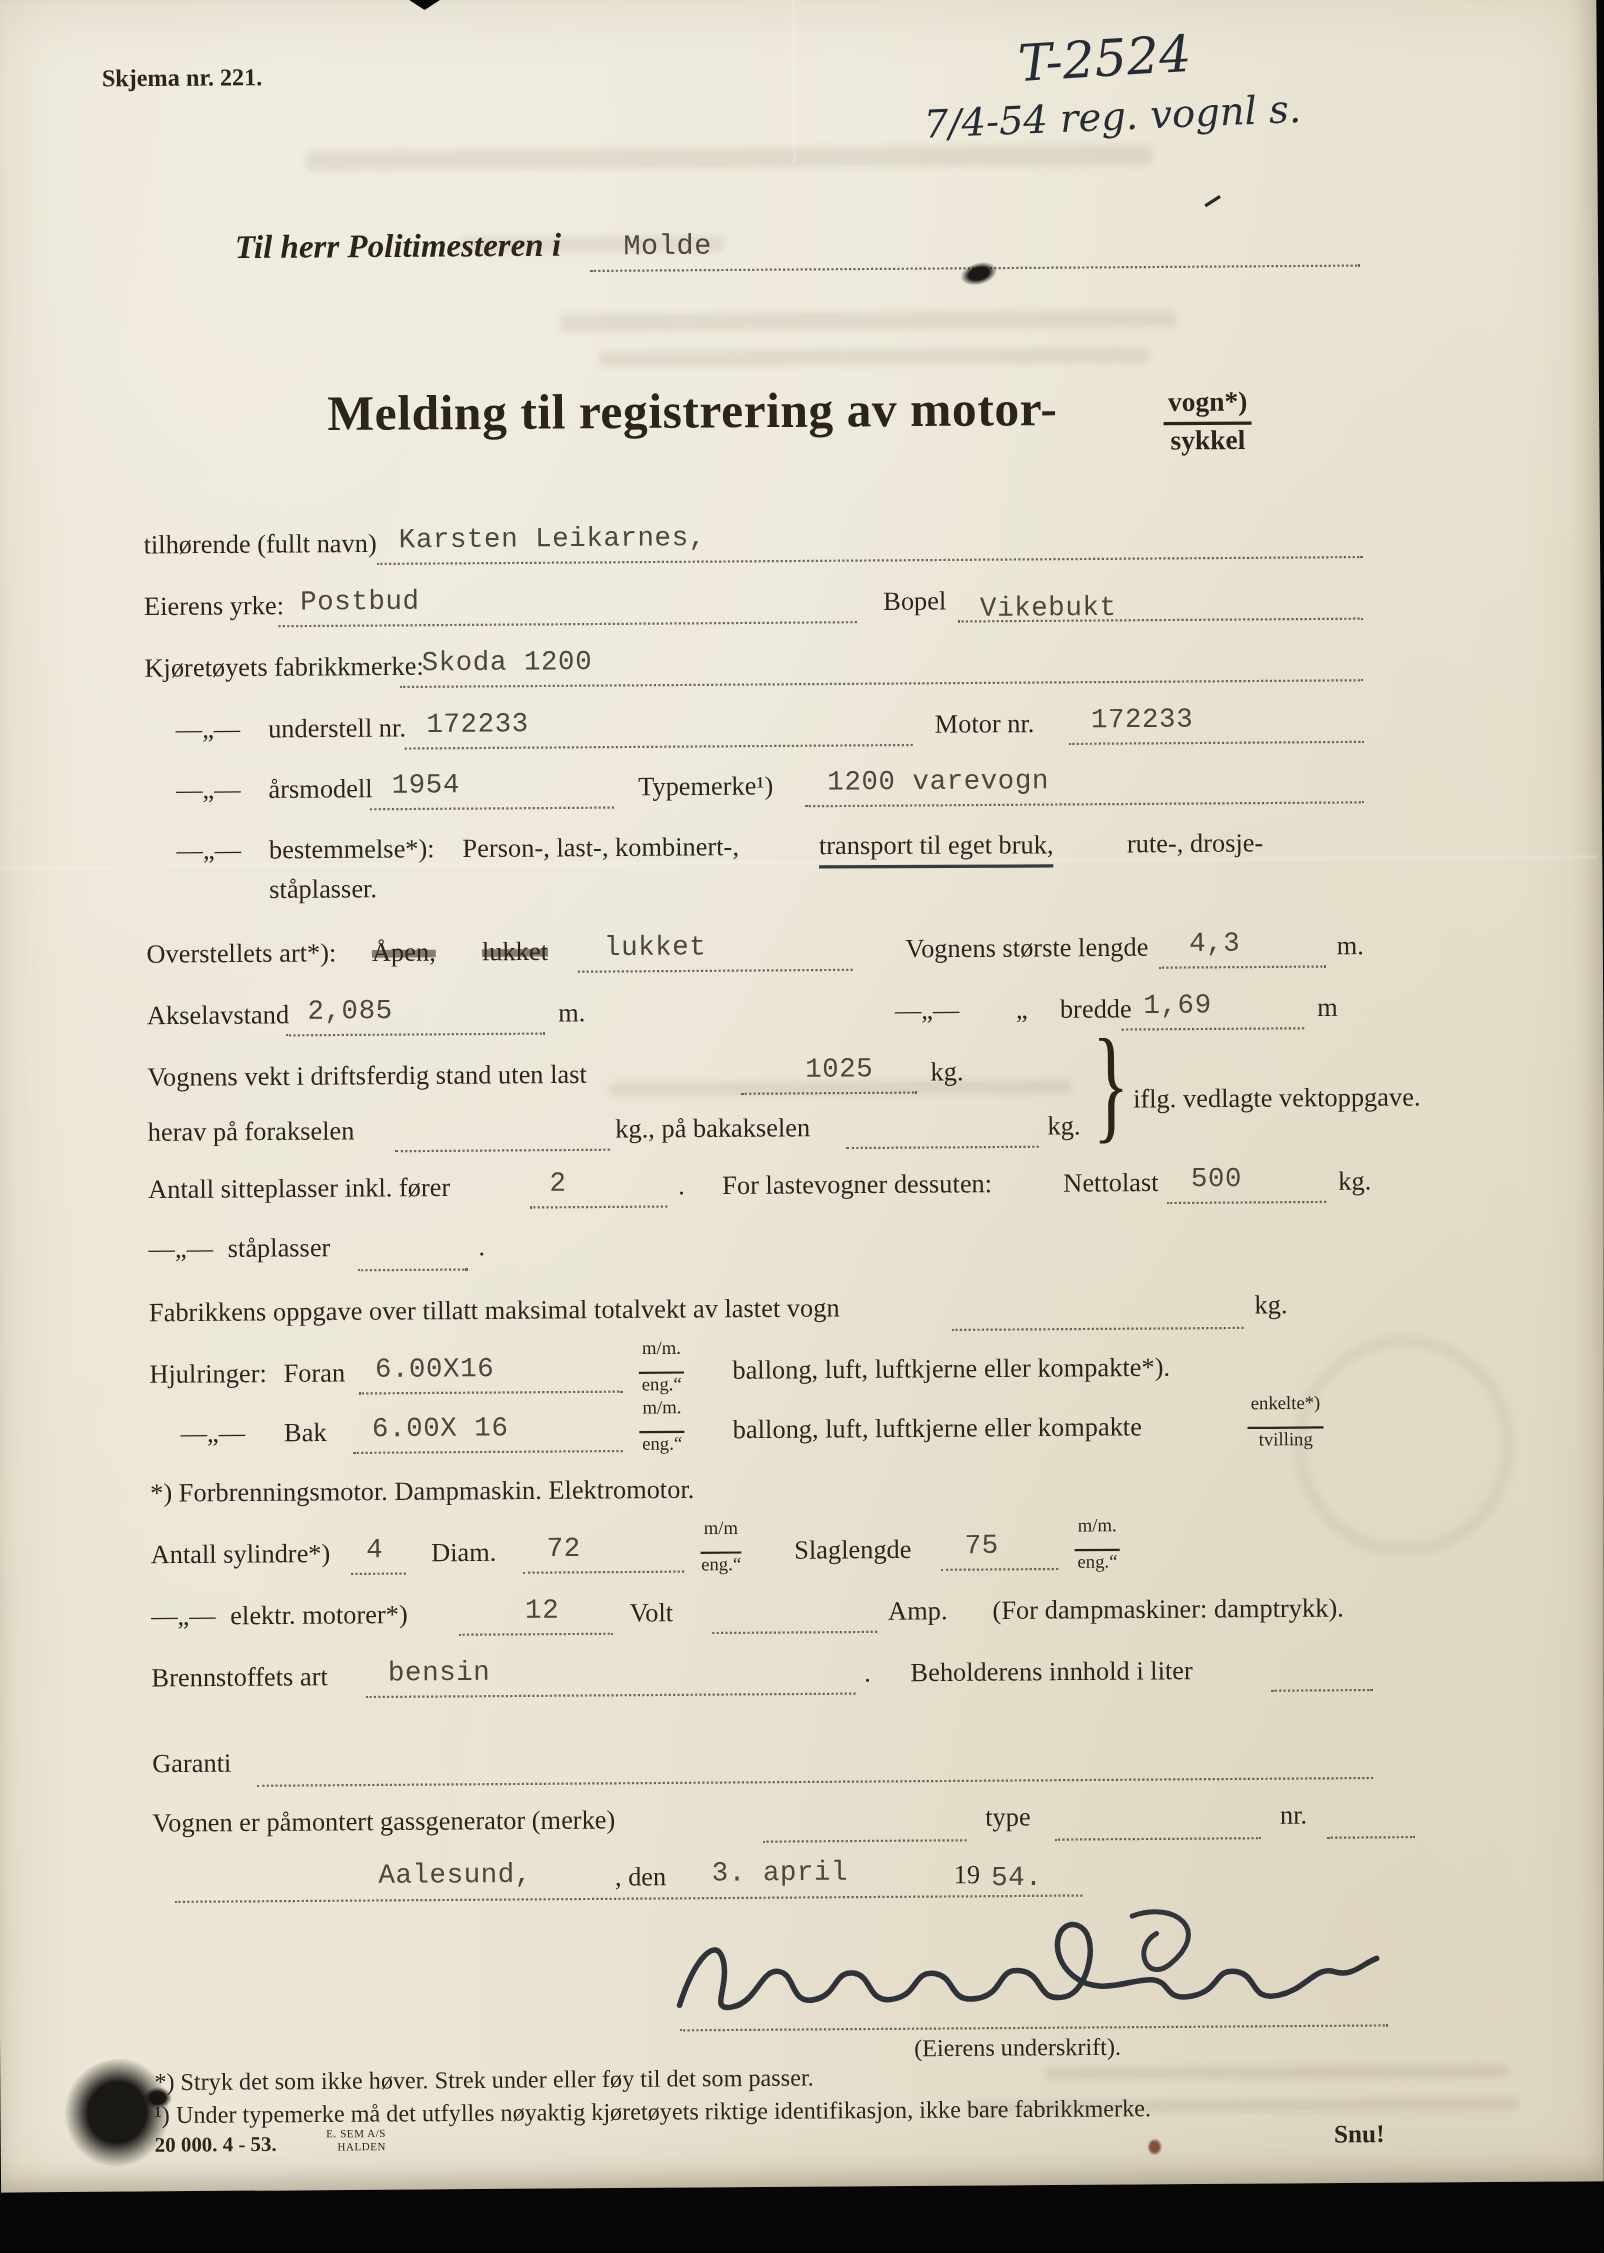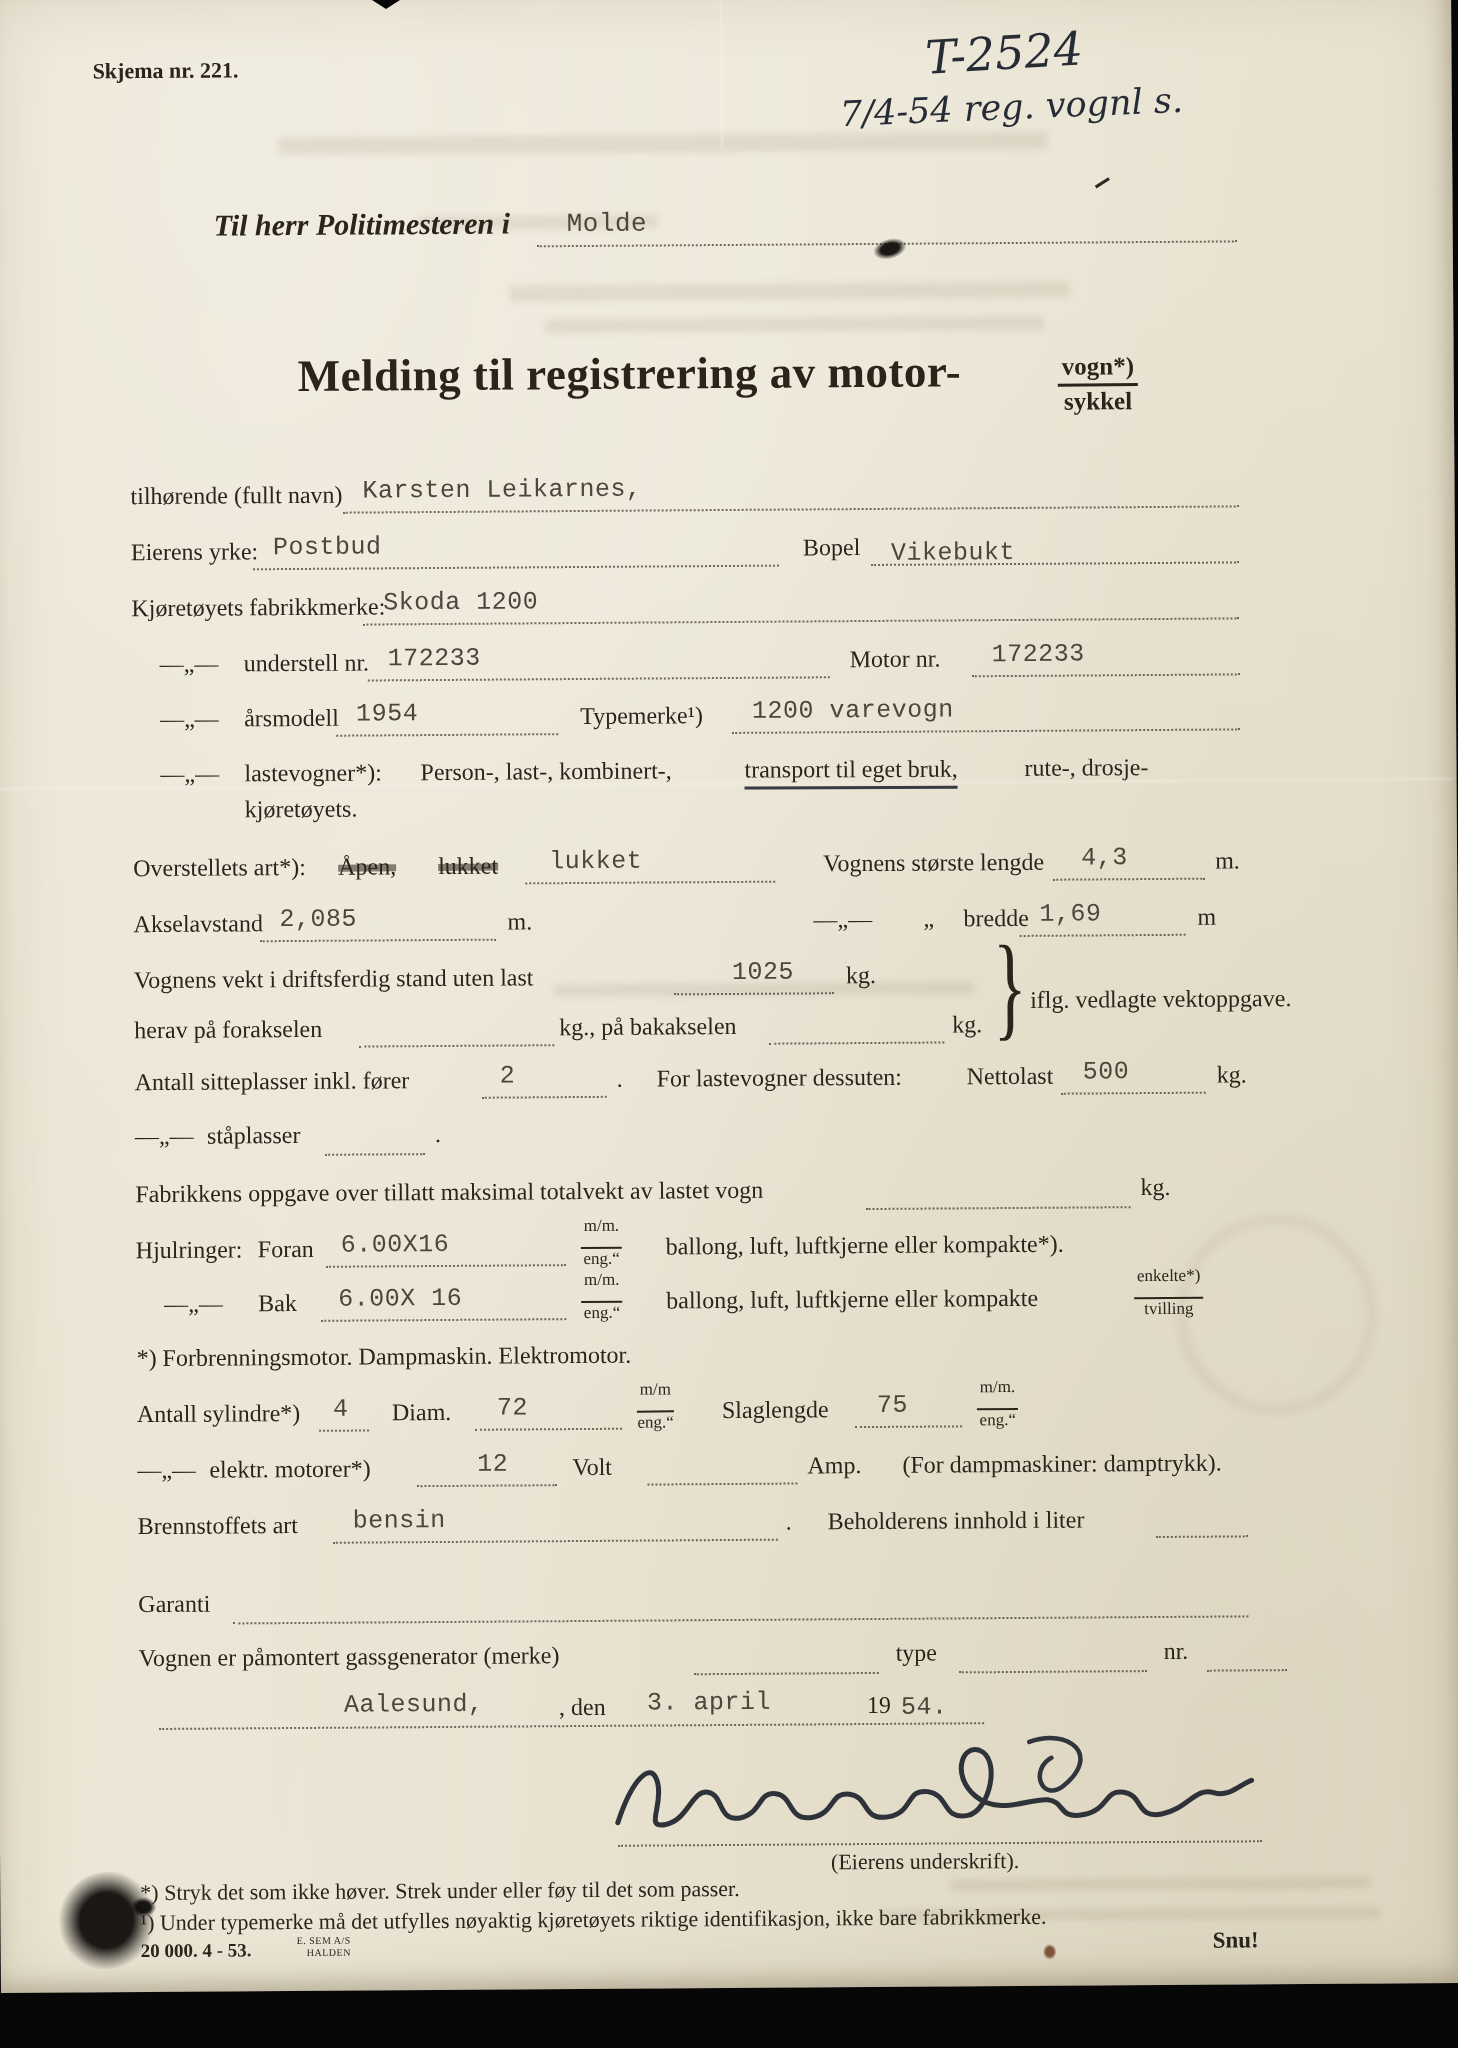--- a/index.html
+++ b/index.html
@@ -97,25 +97,25 @@
 
     <span class="p" style="left:168px;top:713px;">—„—</span>
     <span class="p" style="left:252px;top:713px;">årsmodell</span>
     <span class="t" style="left:364px;top:709px;">1954</span>
     <i class="d" style="left:344px;top:744px;width:222px;"></i>
     <span class="p" style="left:588px;top:713px;">Typemerke¹)</span>
     <span class="t" style="left:760px;top:709px;">1200 varevogn</span>
     <i class="d" style="left:740px;top:744px;width:508px;"></i>
 
     <span class="p" style="left:168px;top:768px;">—„—</span>
-    <span class="p" style="left:252px;top:768px;">lastevogner*):</span>
+    <span class="p" style="left:252px;top:768px;">bestemmelse*):</span>
     <span class="p" style="left:428px;top:768px;">Person-, last-, kombinert-,</span>
     <span class="p" style="left:752px;top:768px;"><span class="selu">transport til eget bruk,</span></span>
     <span class="p" style="left:1032px;top:768px;">rute-, drosje-</span>
-    <span class="p" style="left:252px;top:804px;">kjøretøyets.</span>
+    <span class="p" style="left:252px;top:804px;">ståplasser.</span>
 
     <span class="p" style="left:140px;top:862px;">Overstellets art*):</span>
     <span class="p struck" style="left:345px;top:862px;">Åpen,</span>
     <span class="p struck" style="left:445px;top:862px;">lukket</span>
     <span class="t" style="left:556px;top:858px;">lukket</span>
     <i class="d" style="left:532px;top:893px;width:250px;"></i>
     <span class="p" style="left:830px;top:862px;">Vognens største lengde</span>
     <span class="t" style="left:1088px;top:858px;">4,3</span>
     <i class="d" style="left:1060px;top:893px;width:152px;"></i>
     <span class="p" style="left:1222px;top:862px;">m.</span>

